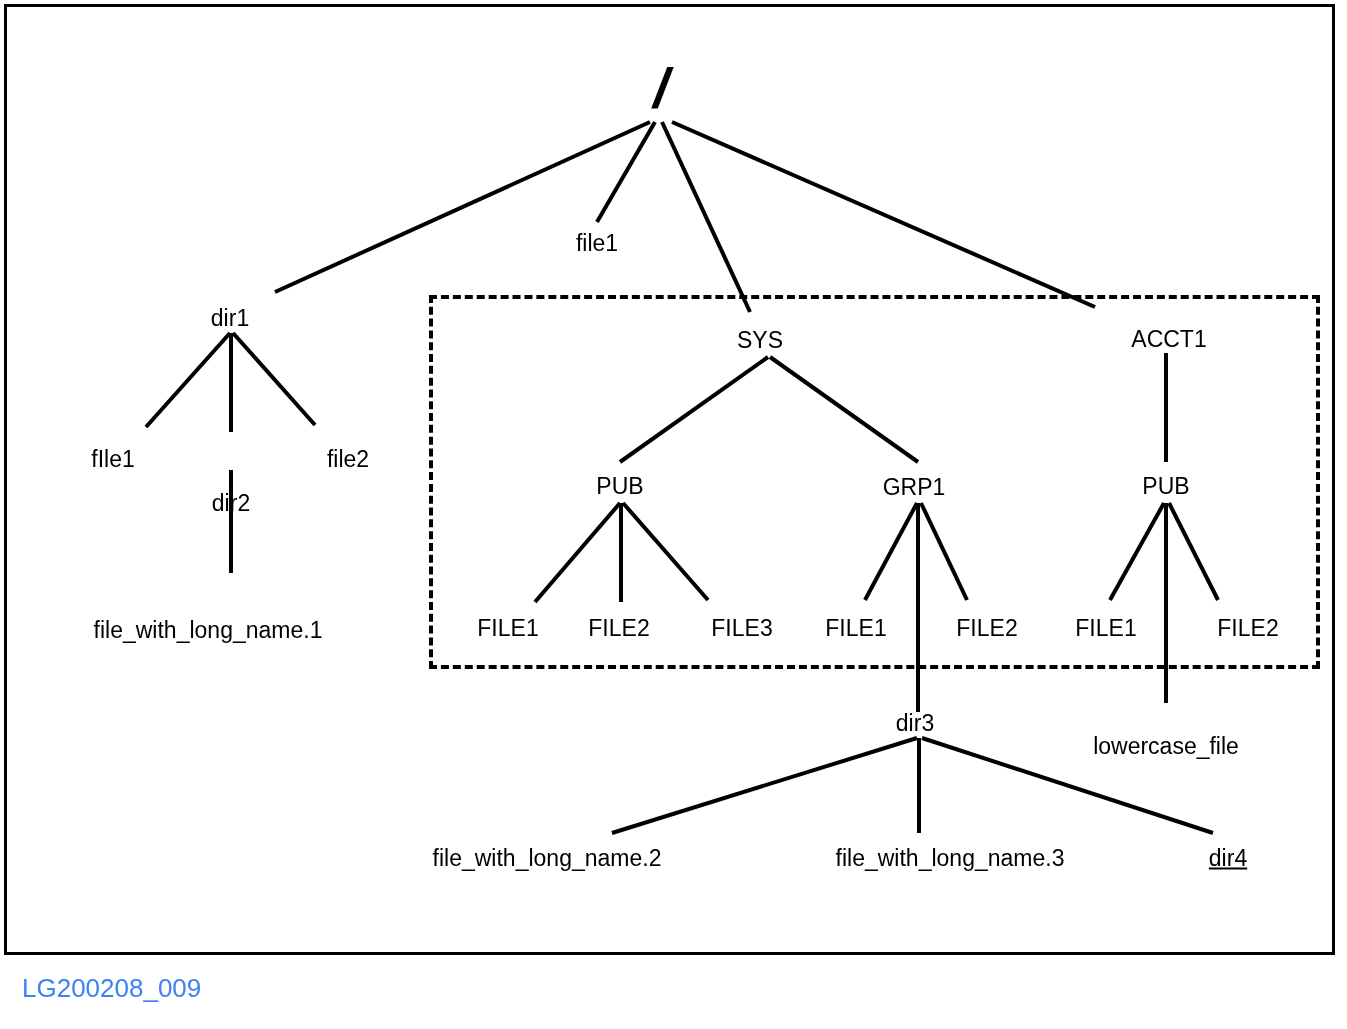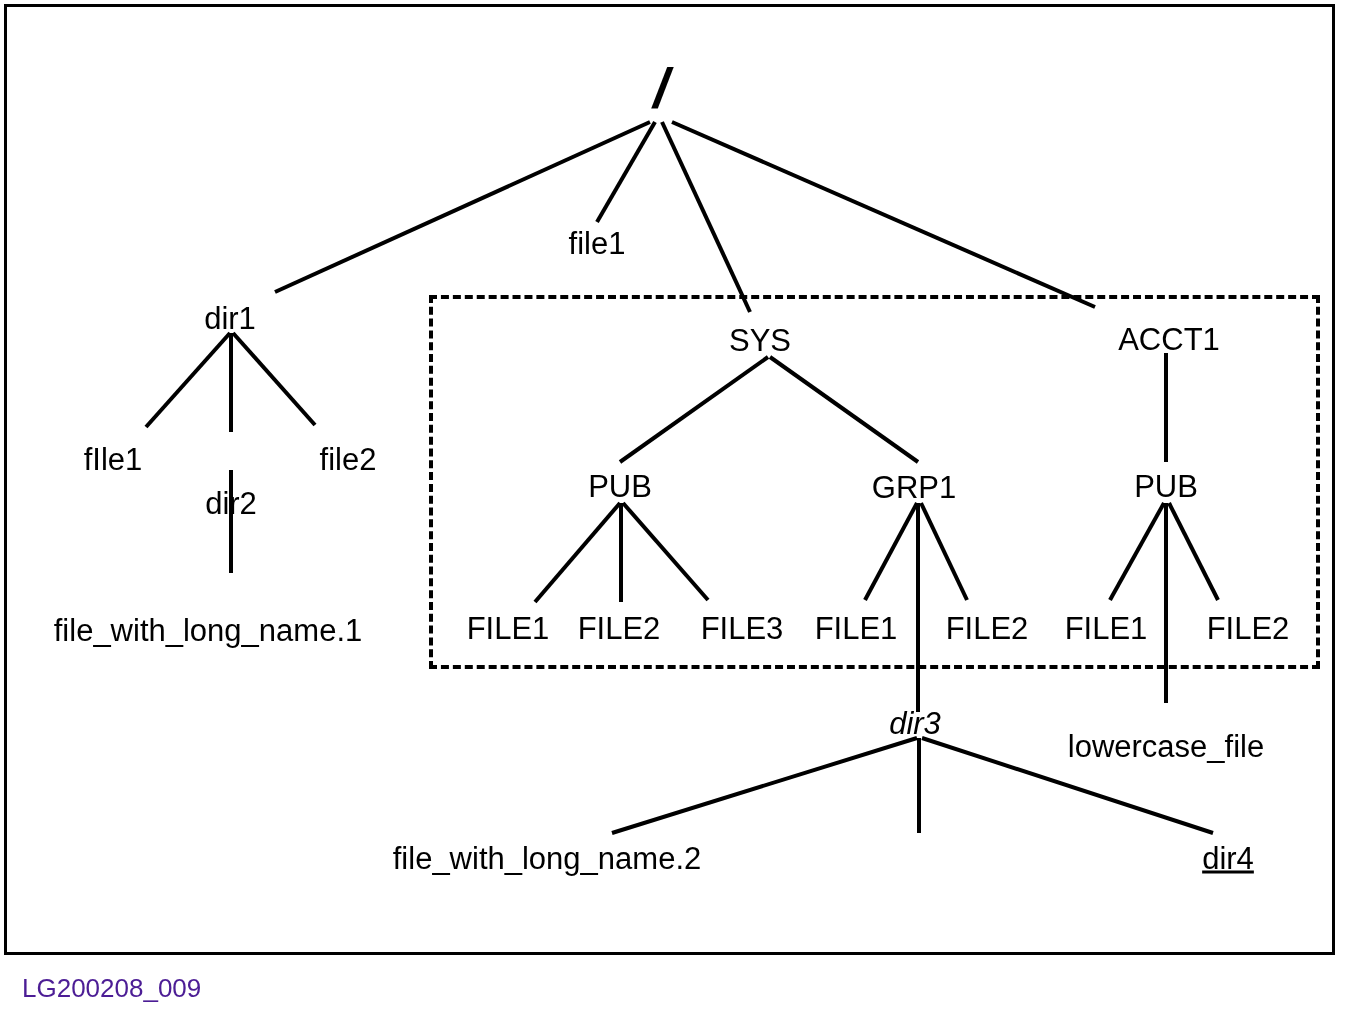--- a/index.html
+++ b/index.html
@@ -44,40 +44,40 @@
     left: 0;
     top: 0;
     width: 1347px;
     height: 1029px;
     pointer-events: none;
   }
   .node {
     position: absolute;
     white-space: nowrap;
     font-family: "Liberation Sans", sans-serif;
-    font-size: 31px;
+    font-size: 23px;
     line-height: 31px;
     color: #000000;
     transform: translate(-50%, -50%);
     letter-spacing: 0px;
   }
   .node.root {
     font-size: 56px;
     font-weight: 700;
     font-style: italic;
     line-height: 56px;
   }
   #caption {
     position: absolute;
     left: 22px;
     top: 975px;
     font-family: "Liberation Sans", sans-serif;
     font-size: 26px;
     line-height: 26px;
-    color: #4c1d95;
+    color: #3b82f6;
     white-space: nowrap;
   }
 </style>
 </head>
 <body>
 
 <div id="page">
 
   <div id="outer-frame">
     <div id="dashed-box"></div>
@@ -143,21 +143,22 @@
   <div class="node" style="left:508px; top:628px;">FILE1</div>
   <div class="node" style="left:619px; top:628px;">FILE2</div>
   <div class="node" style="left:742px; top:628px;">FILE3</div>
 
   <div class="node" style="left:856px; top:628px;">FILE1</div>
   <div class="node" style="left:987px; top:628px;">FILE2</div>
 
   <div class="node" style="left:1106px; top:628px;">FILE1</div>
   <div class="node" style="left:1248px; top:628px;">FILE2</div>
 
-  <div class="node" style="left:915px; top:723px;font-style:italic;">dir3</div>
+  <div class="node" style="left:915px; top:723px;">dir3</div>
   <div class="node" style="left:1166px; top:726px;margin-top:20px;">lowercase_file</div>
 
   <div class="node" style="left:523px; top:858px;margin-left:24px;">file_with_long_name.2</div>
+  <div class="node" style="left:950px; top:858px;">file_with_long_name.3</div>
   <div class="node" style="left:1228px; top:858px;text-decoration:underline;">dir4</div>
 
   <div id="caption">LG200208_009</div>
 
 </div>
 
 </body></html>

